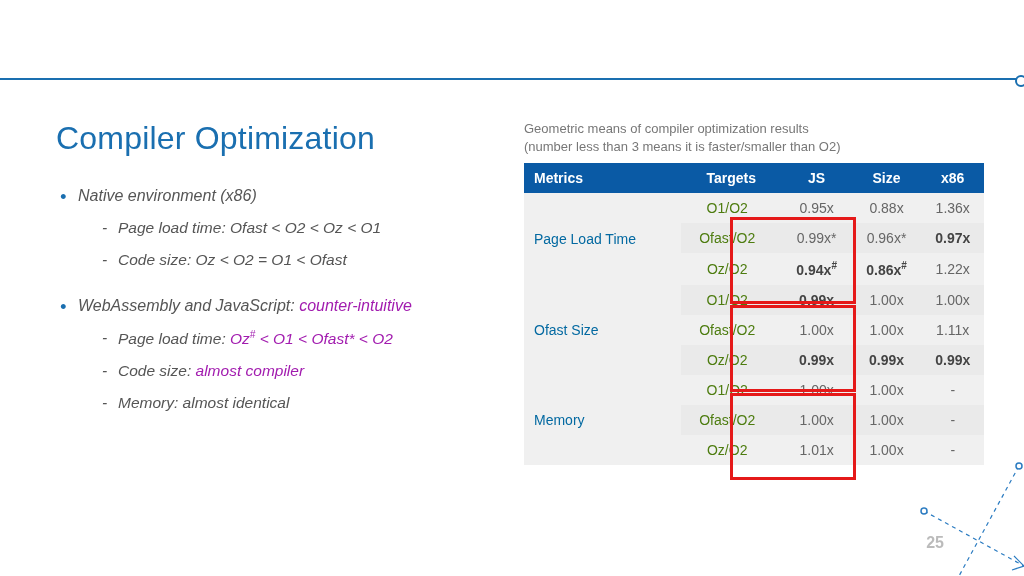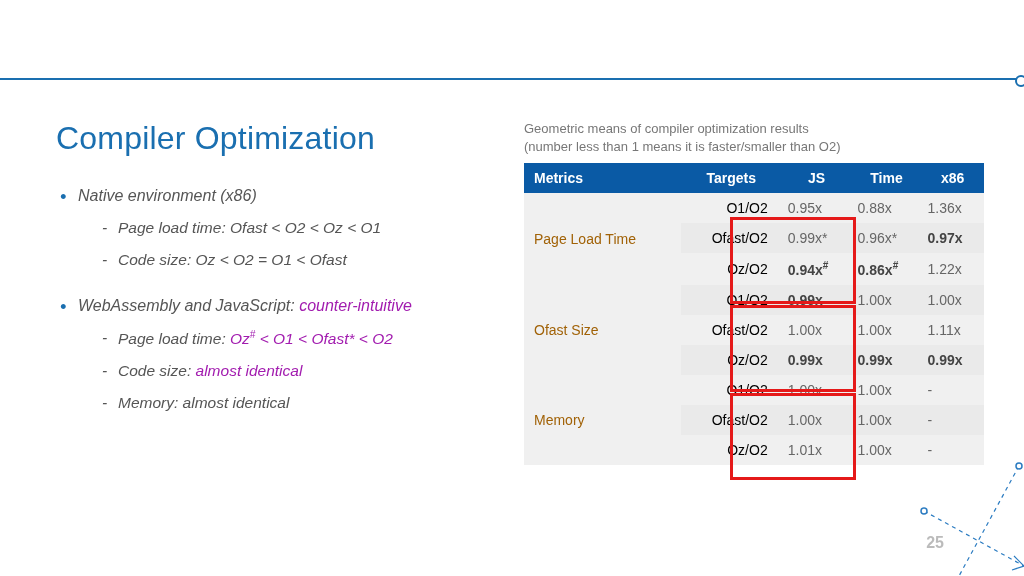--- a/index.html
+++ b/index.html
@@ -42,23 +42,23 @@
   .caption { color: #777; font-size: 13px; line-height: 1.35; margin-bottom: 8px; }
   table {
     border-collapse: collapse; width: 100%; font-size: 14px;
     background: #f0f0f0;
   }
   th {
     background: #0a5aa5; color: #fff; font-weight: 700;
     padding: 7px 6px; text-align: center; font-size: 14px;
   }
   th:first-child { text-align: left; padding-left: 10px; }
-  td { padding: 7px 6px; text-align: left; color: #666; background: #f0f0f0; }
-  td.metric { text-align: left; padding-left: 10px; color: #a16207; vertical-align: middle; }
-  td.tgt { text-align: right; padding-right: 14px; color: #000000; }
+  td { padding: 7px 6px; text-align: center; color: #666; background: #f0f0f0; }
+  td.metric { text-align: left; padding-left: 10px; color: #0369a1; vertical-align: middle; }
+  td.tgt { text-align: center; padding-right: 14px; color: #4d7c0f; }
   tr.odd td { background: #eaeaea; }
   td.bold { font-weight: 700; color: #444; }
   .hash { font-size: 10px; vertical-align: super; }
   .box-red1 {
     position: absolute; border: 3px solid #e51919;
     left: 206px; top: 54px; width: 126px; height: 87px;
   }
   .box-red2 {
     position: absolute; border: 3px solid #e51919;
     left: 206px; top: 142px; width: 126px; height: 87px;
@@ -102,44 +102,44 @@
 
       <li>
         <div class="bullet-head">
           <span>WebAssembly and JavaScript: </span><span class="hl">counter-intuitive</span>
         </div>
         <ul class="dashes">
           <li>
             <span>Page load time: </span><span class="hl">Oz<span class="hash">#</span> &lt; O1 &lt; Ofast* &lt; O2</span>
           </li>
           <li>
-            <span>Code size: </span><span class="hl">almost identical</span>
+            <span>Code size: </span><span class="hl">almost compiler</span>
           </li>
           <li>
             <span>Memory: almost identical</span>
           </li>
         </ul>
       </li>
 
     </ul>
   </div>
 
   <div class="right">
     <div class="caption">
       <span>Geometric means of compiler optimization results</span><br>
-      <span>(number less than 1 means it is faster/smaller than O2)</span>
+      <span>(number less than 3 means it is faster/smaller than O2)</span>
     </div>
     <div class="table-wrap">
       <table>
         <thead>
           <tr>
             <th>Metrics</th>
             <th>Targets</th>
             <th>JS</th>
-            <th>Time</th>
+            <th>Size</th>
             <th>x86</th>
           </tr>
         </thead>
         <tbody id="tbody">
             <tr>
               <td class="metric" rowspan="3" style="background: rgb(240, 240, 240);">Page Load Time</td>
               <td class="tgt">O1/O2</td>
               <td>0.95x</td>
               <td>0.88x</td>
               <td>1.36x</td>

